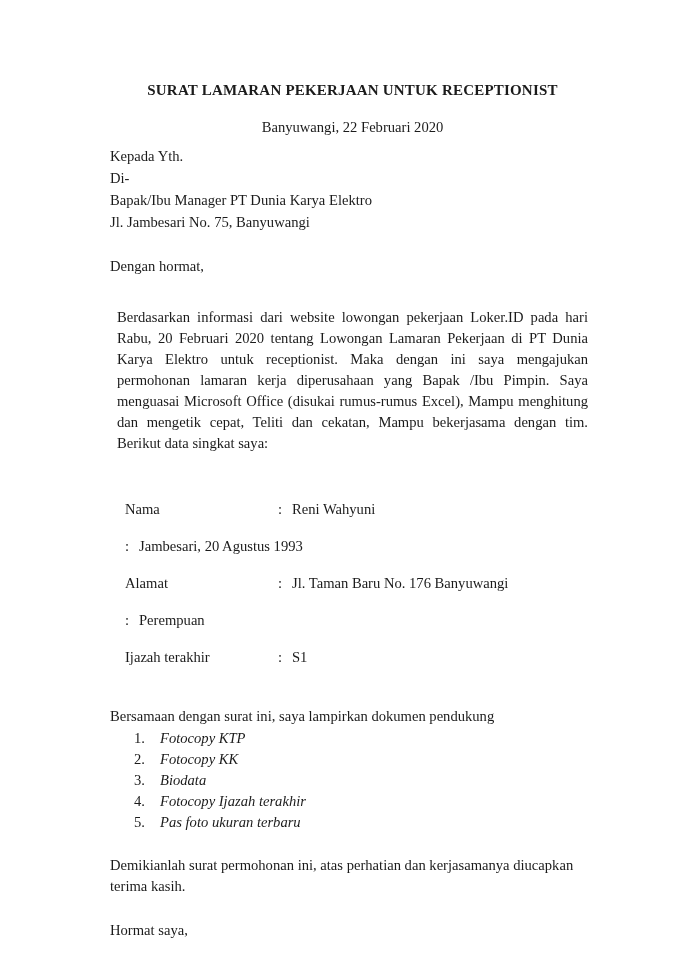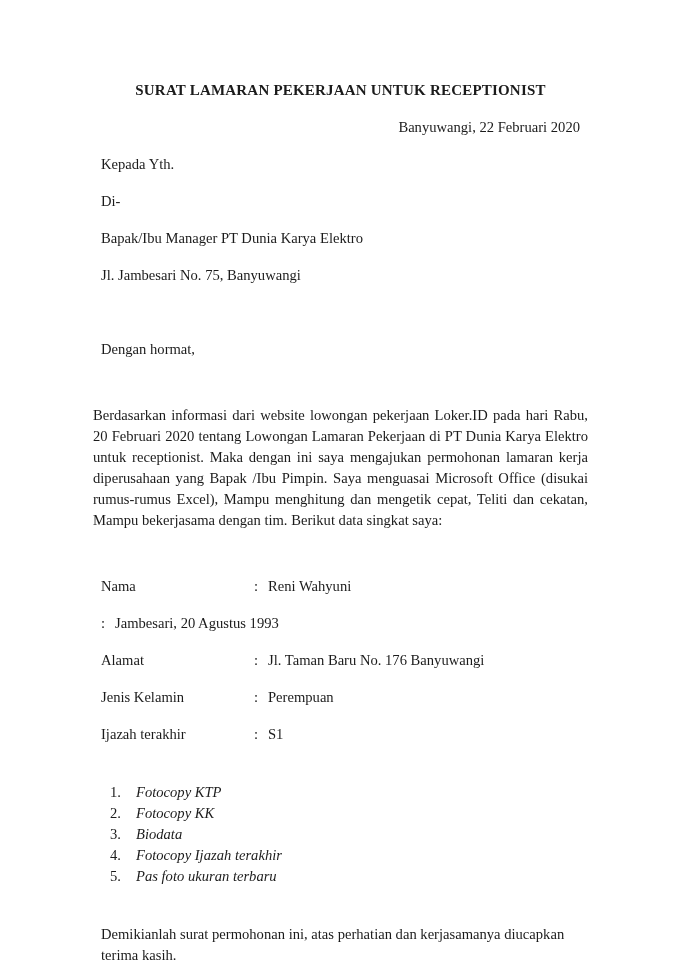--- a/index.html
+++ b/index.html
@@ -10,35 +10,35 @@
   .page {
     position: relative;
     width: 680px;
     height: 962px;
     background: #ffffff;
     color: #1b1b1b;
     font-family: "Liberation Serif", "DejaVu Serif", serif;
     font-size: 14.6px;
     line-height: 21px;
     box-sizing: border-box;
-    padding: 80px 84px 0 85px;
+    padding: 80px 84px 0 109px;
     overflow: hidden;
   }
   .doc-title {
     text-align: center;
     font-weight: bold;
     font-size: 15px;
     letter-spacing: 0.2px;
     margin: 0 0 16px 0;
   }
   .dateline {
-    text-align: right;
-    margin: 16px;
+    text-align: center;
+    margin: 8px;
   }
-  .line { margin: 16px; }
+  .line { margin: 1px; }
   .blank { height: 21px; }
   .body-par {
     text-align: justify;
     margin: 8px;
   }
   .data-row {
     display: flex;
     margin: 16px;
   }
   .data-label { width: 153px; flex: 0 0 153px; }
@@ -88,33 +88,33 @@
     <div class="data-row">
       <span class="data-colon">:</span>
       <span class="data-value">Jambesari, 20 Agustus 1993</span>
     </div>
     <div class="data-row">
       <span class="data-label">Alamat</span>
       <span class="data-colon">:</span>
       <span class="data-value">Jl. Taman Baru No. 176 Banyuwangi</span>
     </div>
     <div class="data-row">
-      <span class="data-label">Jenis Kelamin</span>
       <span class="data-colon">:</span>
       <span class="data-value">Perempuan</span>
     </div>
     <div class="data-row">
       <span class="data-label">Ijazah terakhir</span>
       <span class="data-colon">:</span>
       <span class="data-value">S1</span>
     </div>
   </div>
 
   <div class="blank"></div>
 
+  <p class="line">Bersamaan dengan surat ini, saya lampirkan dokumen pendukung</p>
 
   <div>
     <div class="list-row">
       <span class="list-num">1.</span>
       <span class="list-text">Fotocopy KTP</span>
     </div>
     <div class="list-row">
       <span class="list-num">2.</span>
       <span class="list-text">Fotocopy KK</span>
     </div>

